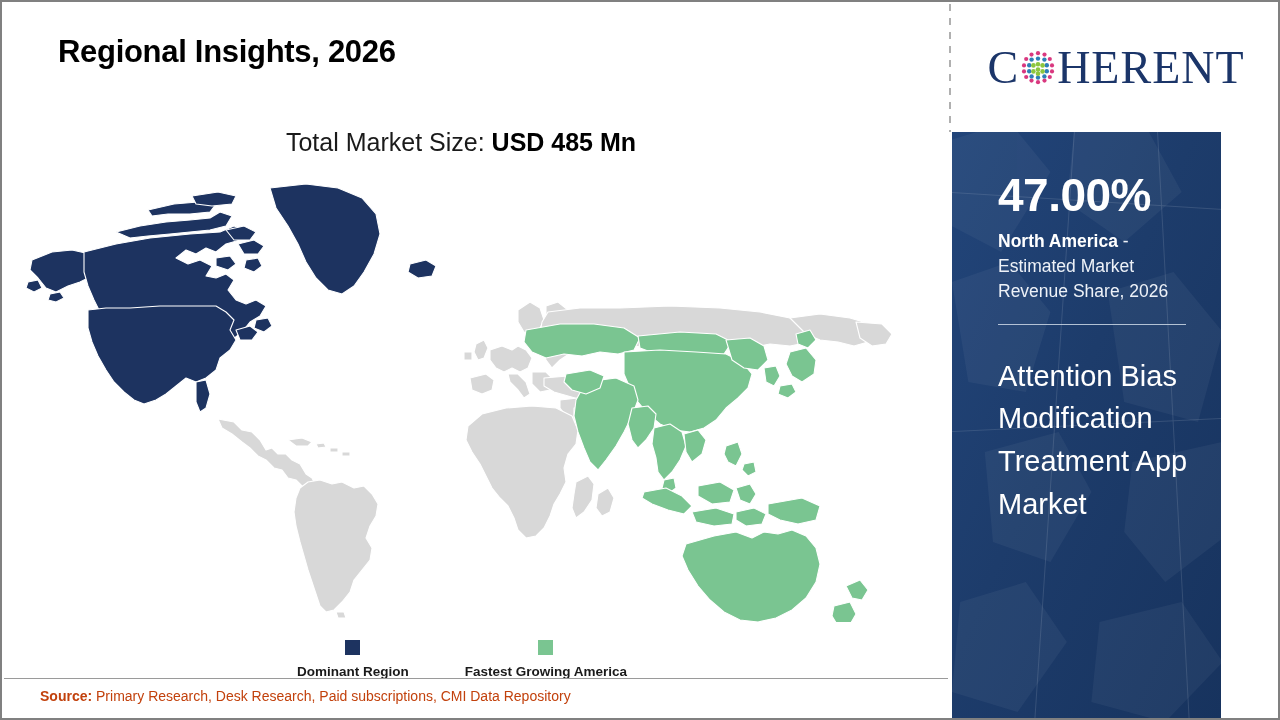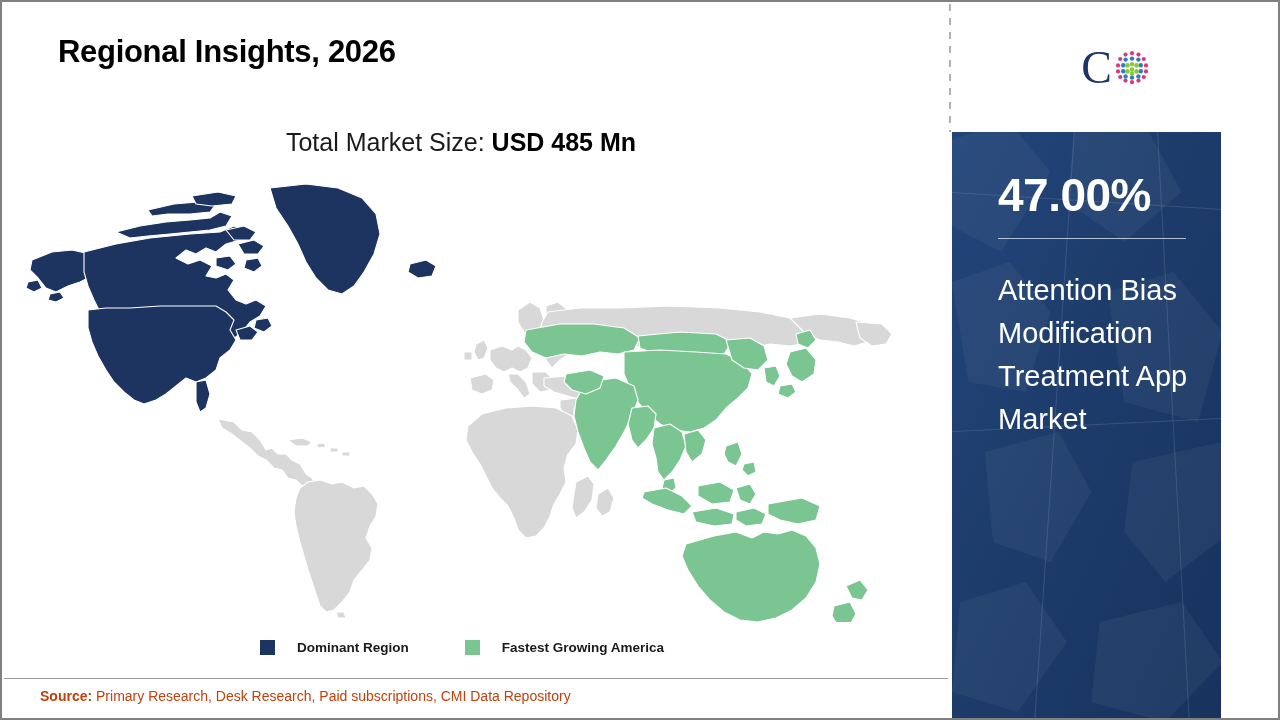--- a/index.html
+++ b/index.html
@@ -42,21 +42,21 @@
   #map-wrap{
     position:absolute;left:18px;top:180px;width:910px;height:440px;
   }
   #map-wrap svg{display:block;width:100%;height:100%;}
 
   
   #legend{
     position:absolute;left:0;top:638px;width:920px;
     display:flex;justify-content:center;align-items:center;gap:56px;
   }
-  .legend-item{display:flex;align-items:center;gap:22px;}
+  .legend-item{display:flex;align-items:center;gap:9px;flex-direction:column;}
   .legend-swatch{width:15px;height:15px;display:block;}
   .legend-label{
     font-size:13.5px;font-weight:bold;color:#1a1a1a;white-space:nowrap;
   }
 
   
   #source-rule{
     position:absolute;left:2px;top:676px;width:944px;height:1px;
     background:#9a9a9a;
   }
@@ -320,20 +320,21 @@
             <circle cx="18" cy="15.2" r="2.3" fill="#8dc63f"></circle>
             <circle cx="13.4" cy="16.4" r="2.3" fill="#8dc63f"></circle>
             <circle cx="22.6" cy="16.4" r="2.3" fill="#8dc63f"></circle>
             <circle cx="18" cy="20.6" r="2.3" fill="#8dc63f"></circle>
             <circle cx="13.4" cy="22.4" r="2.3" fill="#8dc63f"></circle>
             <circle cx="22.6" cy="22.4" r="2.3" fill="#8dc63f"></circle>
             <circle cx="18" cy="24.8" r="2.3" fill="#8dc63f"></circle>
           </g>
         </svg>
       </span>
+      <span>HERENT</span>
     </div>
   </div>
 
   <div id="right-panel">
     <div id="panel-bg">
       <svg viewBox="0 0 328 588" preserveAspectRatio="none" aria-hidden="true">
         <defs>
           <linearGradient id="pg" x1="0" y1="0" x2="1" y2="1">
             <stop offset="0%" stop-color="#22457a"></stop>
             <stop offset="45%" stop-color="#1d3c6b"></stop>
@@ -355,18 +356,21 @@
           <path d="M-10 60 L340 78"></path>
           <path d="M150 -10 L100 600"></path>
           <path d="M-10 300 L340 286"></path>
           <path d="M250 -10 L290 600"></path>
         </g>
       </svg>
     </div>
 
     <div id="panel-content">
       <div id="share-pct">47.00%</div>
+      <div id="share-desc">
+        <span class="region">North America</span><span> - Estimated Market Revenue Share, 2026</span>
+      </div>
       <div id="panel-rule"></div>
       <div id="market-name">Attention Bias Modification Treatment App Market</div>
     </div>
   </div>
 
 </div>
 
 </body></html>

